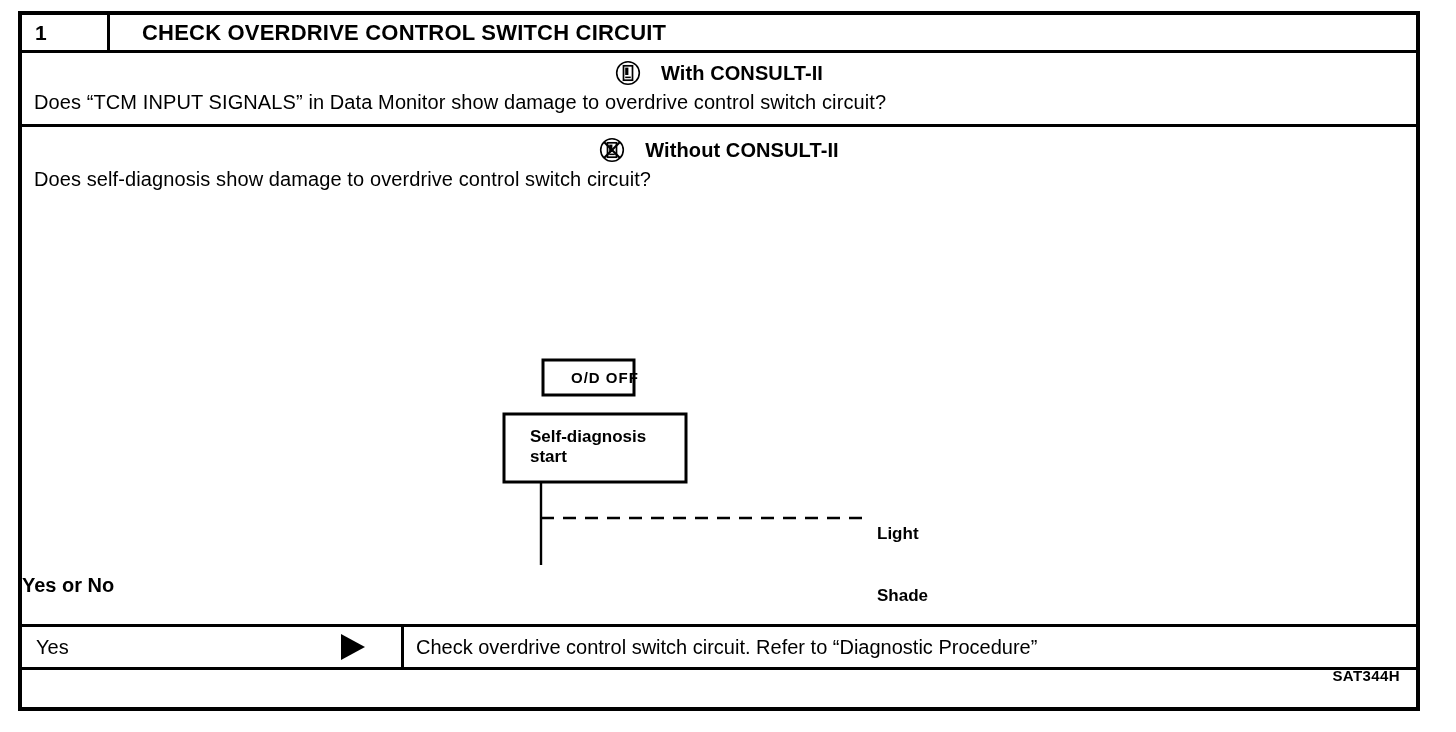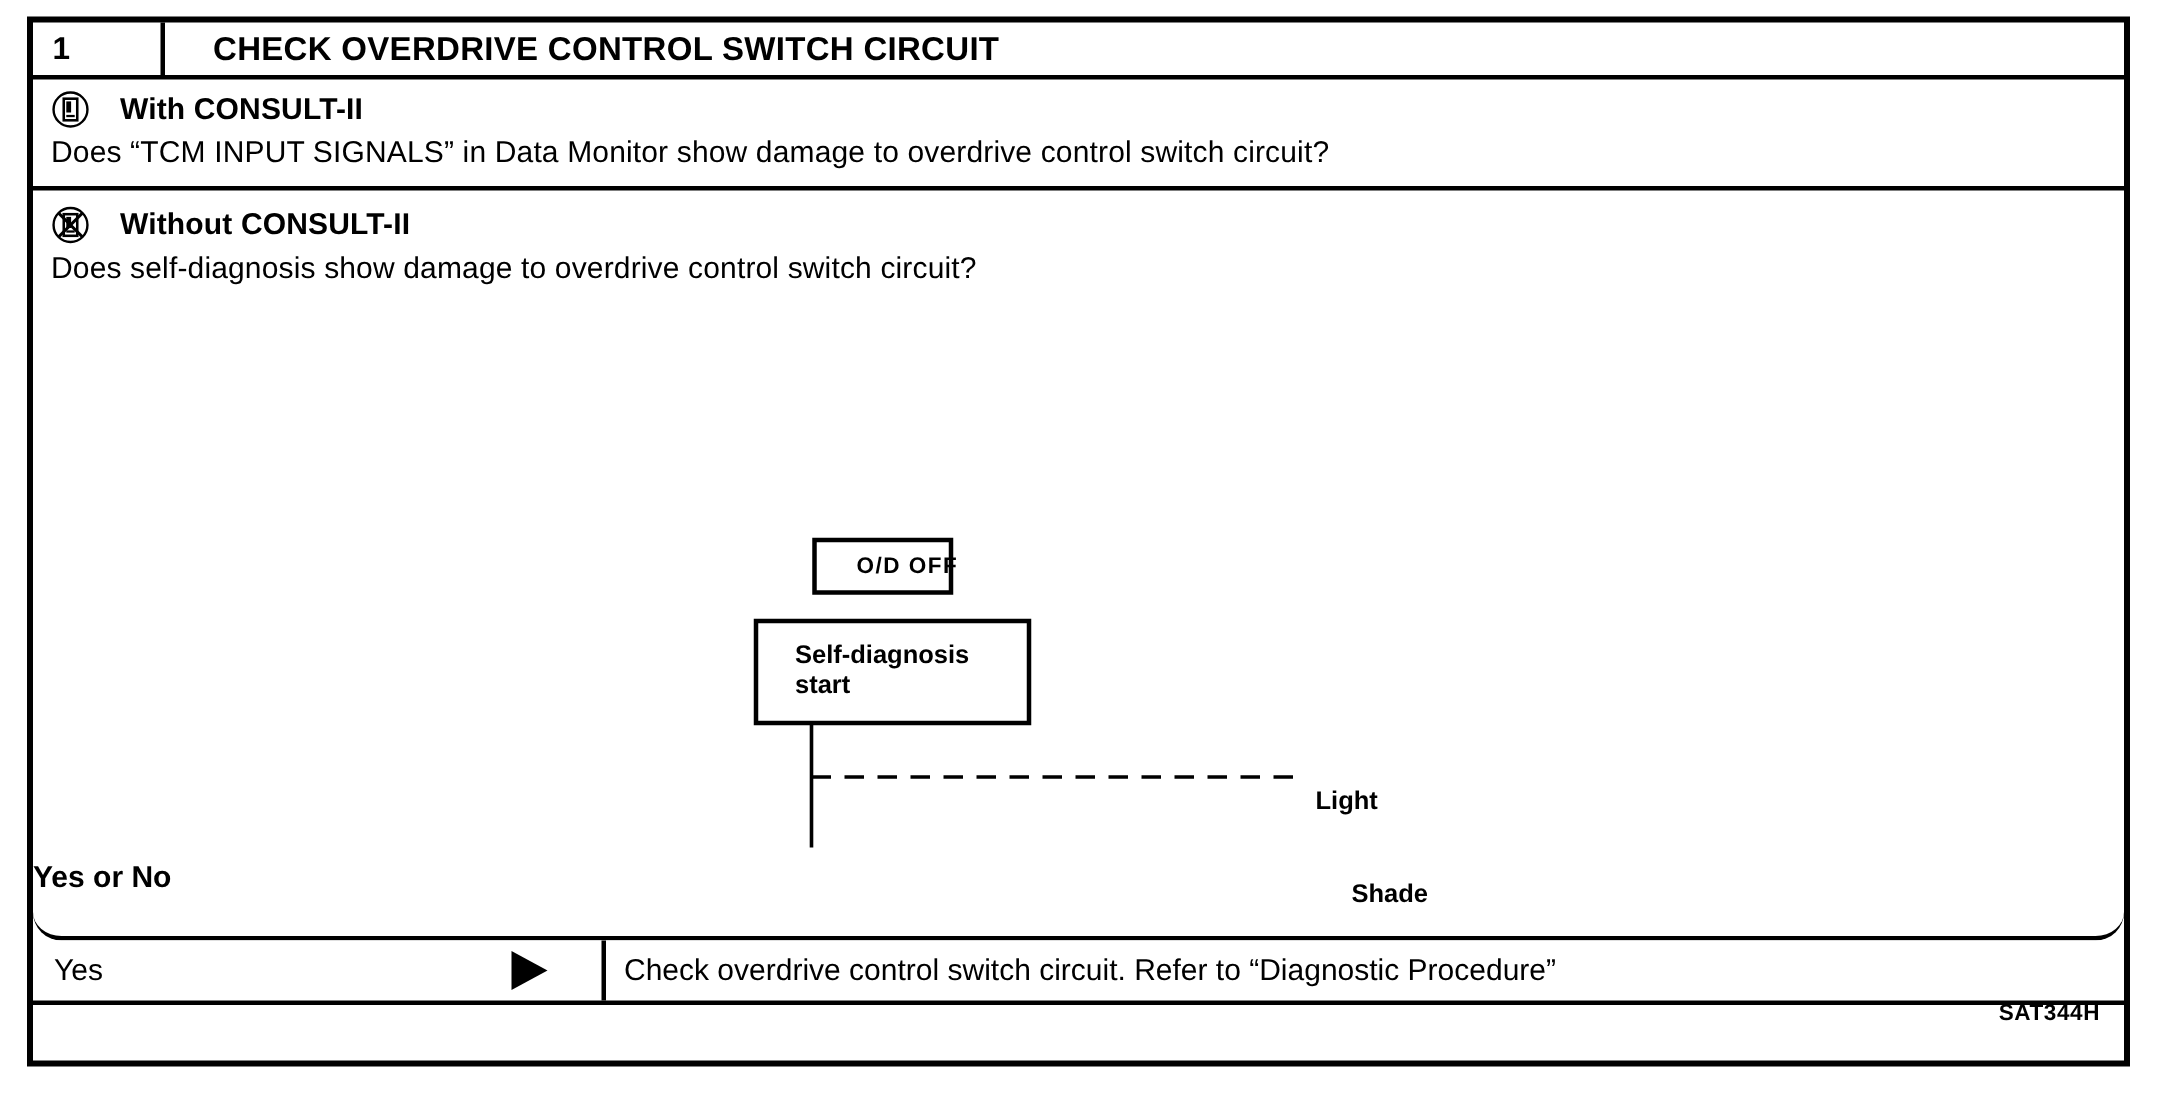--- a/index.html
+++ b/index.html
@@ -88,28 +88,28 @@
   
   .row-without {
     position: absolute;
     left: 0;
     top: 112px;
     width: 100%;
     height: 500px;
     border-bottom: 3px solid #000;
     box-sizing: border-box;
     padding: 10px 12px 0 12px;
-    border-radius: 19px;
   }
 
   .head-line {
     display: flex;
     align-items: center;
     gap: 20px;
     height: 26px;
+    justify-content: center;
   }
   .head-label {
     font-size: 20px;
     font-weight: 700;
     letter-spacing: 0.1px;
     white-space: nowrap;
   }
   .body-line {
     font-size: 20px;
     font-weight: 400;
@@ -275,21 +275,21 @@
 
           <line x1="516" y1="351" x2="809" y2="351" stroke="#000" stroke-width="3"></line>
 
           <path d="M 809 341 q 7 1 7 10 q 0 9 7 10" fill="none" stroke="#000" stroke-width="2.4" stroke-linecap="round"></path>
         </svg>
 
         <div class="box-label" style="left:549px; top:124px;">O/D OFF</div>
         <div class="box-label-2" style="left:508px; top:182px;">Self-diagnosis</div>
         <div class="box-label-2" style="left:508px; top:202px;">start</div>
         <div class="sig-label" style="left:855px; top:263px;margin-top:16px;">Light</div>
-        <div class="sig-label" style="left:879px; top:341px;text-align:right;">Shade</div>
+        <div class="sig-label" style="left:855px; top:341px;text-align:right;">Shade</div>
       </div>
 
       <div class="fig-code">SAT344H</div>
       <div class="yes-or-no">Yes or No</div>
     </div>
 
     <div class="row-result first">
       <div class="res-key-cell">
         <span class="res-key">Yes</span>
         <span class="tri"></span>

